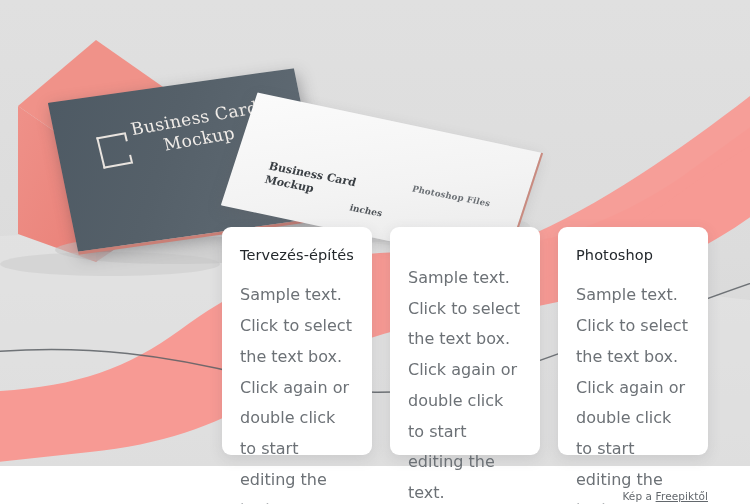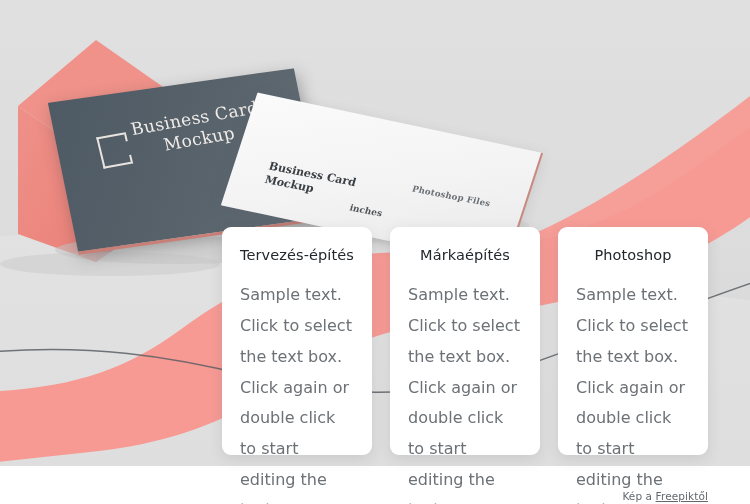--- a/index.html
+++ b/index.html
@@ -198,21 +198,20 @@
     box-sizing: border-box;
     padding: 20px 18px 0 18px;
   }
   .card-title {
     margin: 0;
     font-size: 14.5px;
     font-weight: 400;
     color: #23282c;
     letter-spacing: 0.1px;
     line-height: 1.2;
-    text-align: center;
   }
   .card-body {
     margin: 16px 0 0 0;
     font-size: 16px;
     line-height: 1.92;
     color: #6c7176;
     font-weight: 400;
   }
   .card-link {
     display: inline-block;
@@ -315,21 +314,20 @@
 
   <div class="cards">
 
     <div class="card">
       <h3 class="card-title">Tervezés-építés</h3>
       <p class="card-body">Sample text. Click to select the text box. Click again or double click to start editing the text.</p>
       <a class="card-link" href="#">Több</a>
     </div>
 
     <div class="card">
-      <h3 class="card-title">Márkaépítés</h3>
       <p class="card-body">Sample text. Click to select the text box. Click again or double click to start editing the text.</p>
       <a class="card-link" href="#">Több</a>
     </div>
 
     <div class="card">
       <h3 class="card-title">Photoshop</h3>
       <p class="card-body">Sample text. Click to select the text box. Click again or double click to start editing the text.</p>
       <a class="card-link" href="#">Több</a>
     </div>
 

